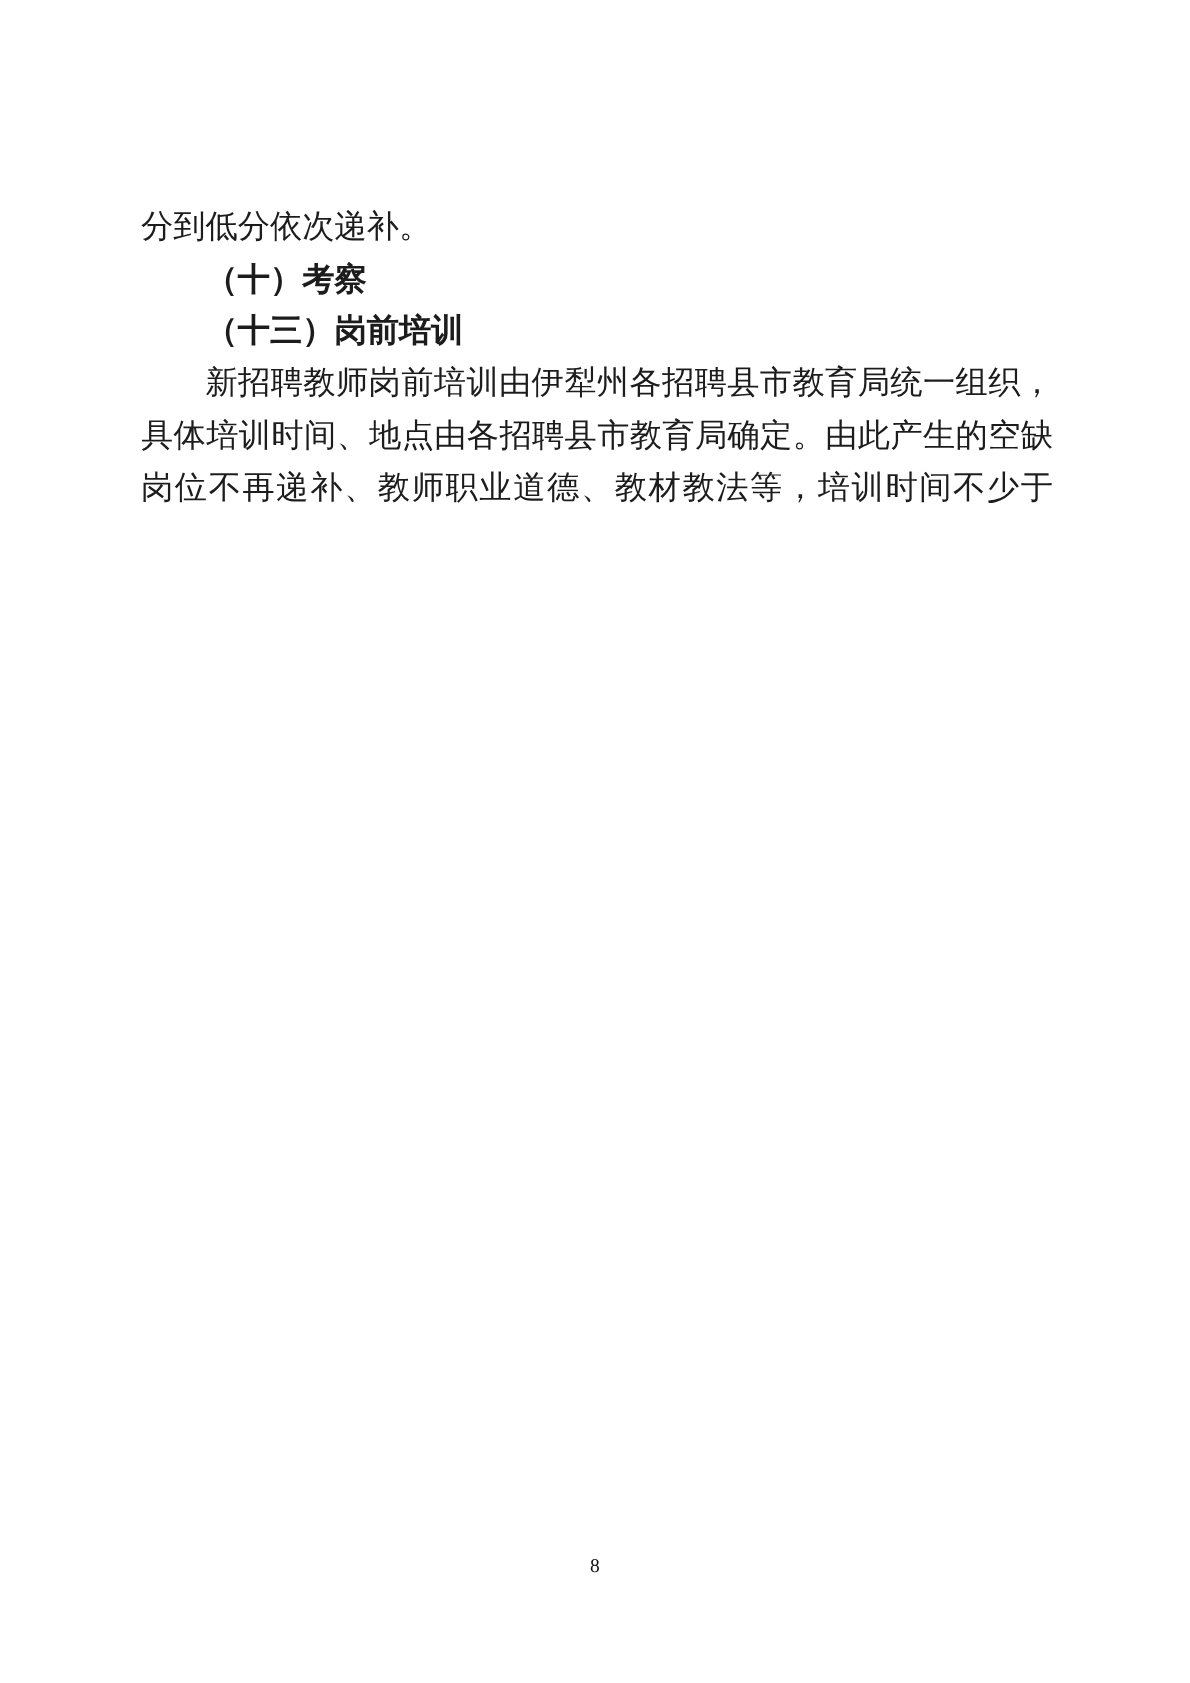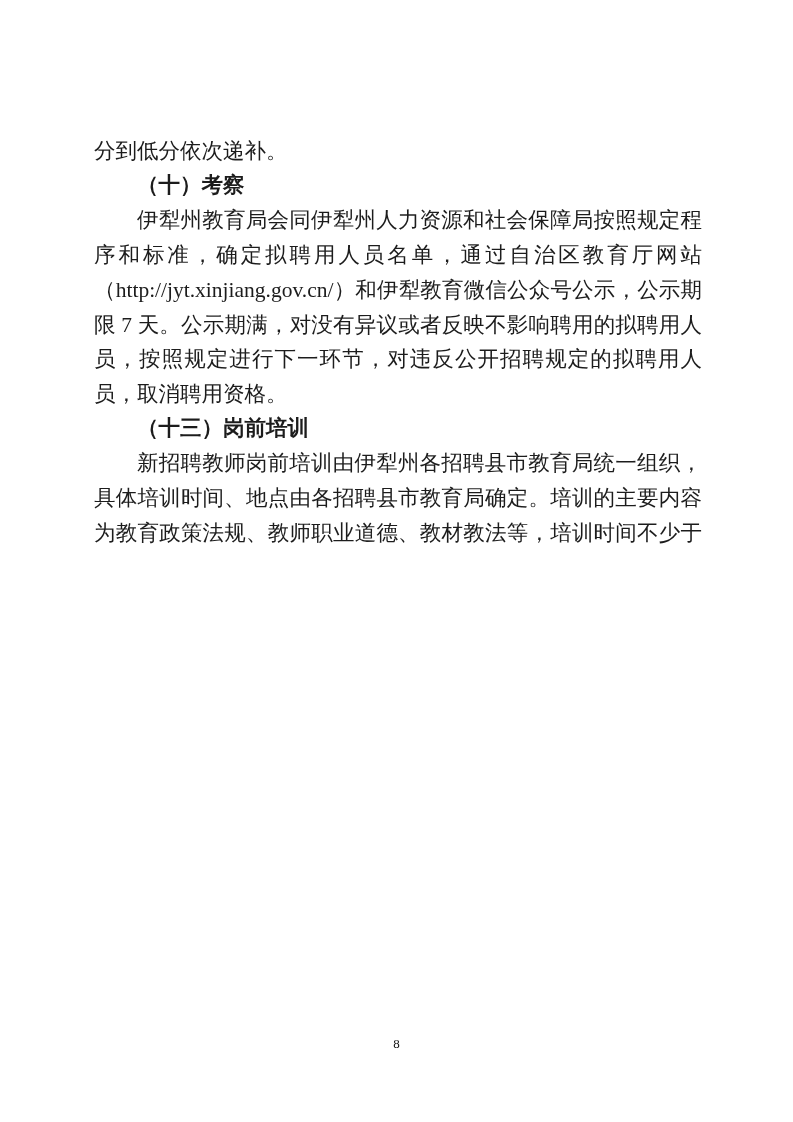--- a/index.html
+++ b/index.html
@@ -42,21 +42,20 @@
   .cont {
     text-indent: 0;
   }
   .para {
     text-indent: 2em;
     font-weight: normal;
   }
   .heading {
     text-indent: 2em;
     font-weight: bold;
-    font-family: Liberation Mono, monospace;
   }
   .para-runs-over {
     
     text-align-last: justify;
   }
   .page-number {
     position: absolute;
     left: 0;
     right: 0;
     top: 1036px;
@@ -73,22 +72,21 @@
   <div class="content">
 
     <p class="cont">分到低分依次递补。</p>
 
     <h3 class="heading">（十）考察</h3>
 
 
 
 
 
-    <p class="para">伊犁州教育局会同伊犁州人力资源和社会保障局按照规定程序和标准，确定拟聘用人员名单，通过自治区教育厅网站（http://jyt.xinjiang.gov.cn/）和伊犁教育微信公众号公示，公示期限 7 天。公示期满，对没有异议或者反映不影响聘用的拟聘用人员，按照规定进行下一环节，对违反公开招聘规定的拟聘用人员，取消聘用资格。</p>
 
     <h3 class="heading">（十三）岗前培训</h3>
 
-    <p class="para para-runs-over">新招聘教师岗前培训由伊犁州各招聘县市教育局统一组织，具体培训时间、地点由各招聘县市教育局确定。培训的主要内容为教育政策法规、教师职业道德、教材教法等，培训时间不少于</p>
+    <p class="para para-runs-over">新招聘教师岗前培训由伊犁州各招聘县市教育局统一组织，具体培训时间、地点由各招聘县市教育局确定。由此产生的空缺岗位不再递补、教师职业道德、教材教法等，培训时间不少于</p>
 
   </div>
 
   <div class="page-number">8</div>
 </div>
 
 </body></html>

